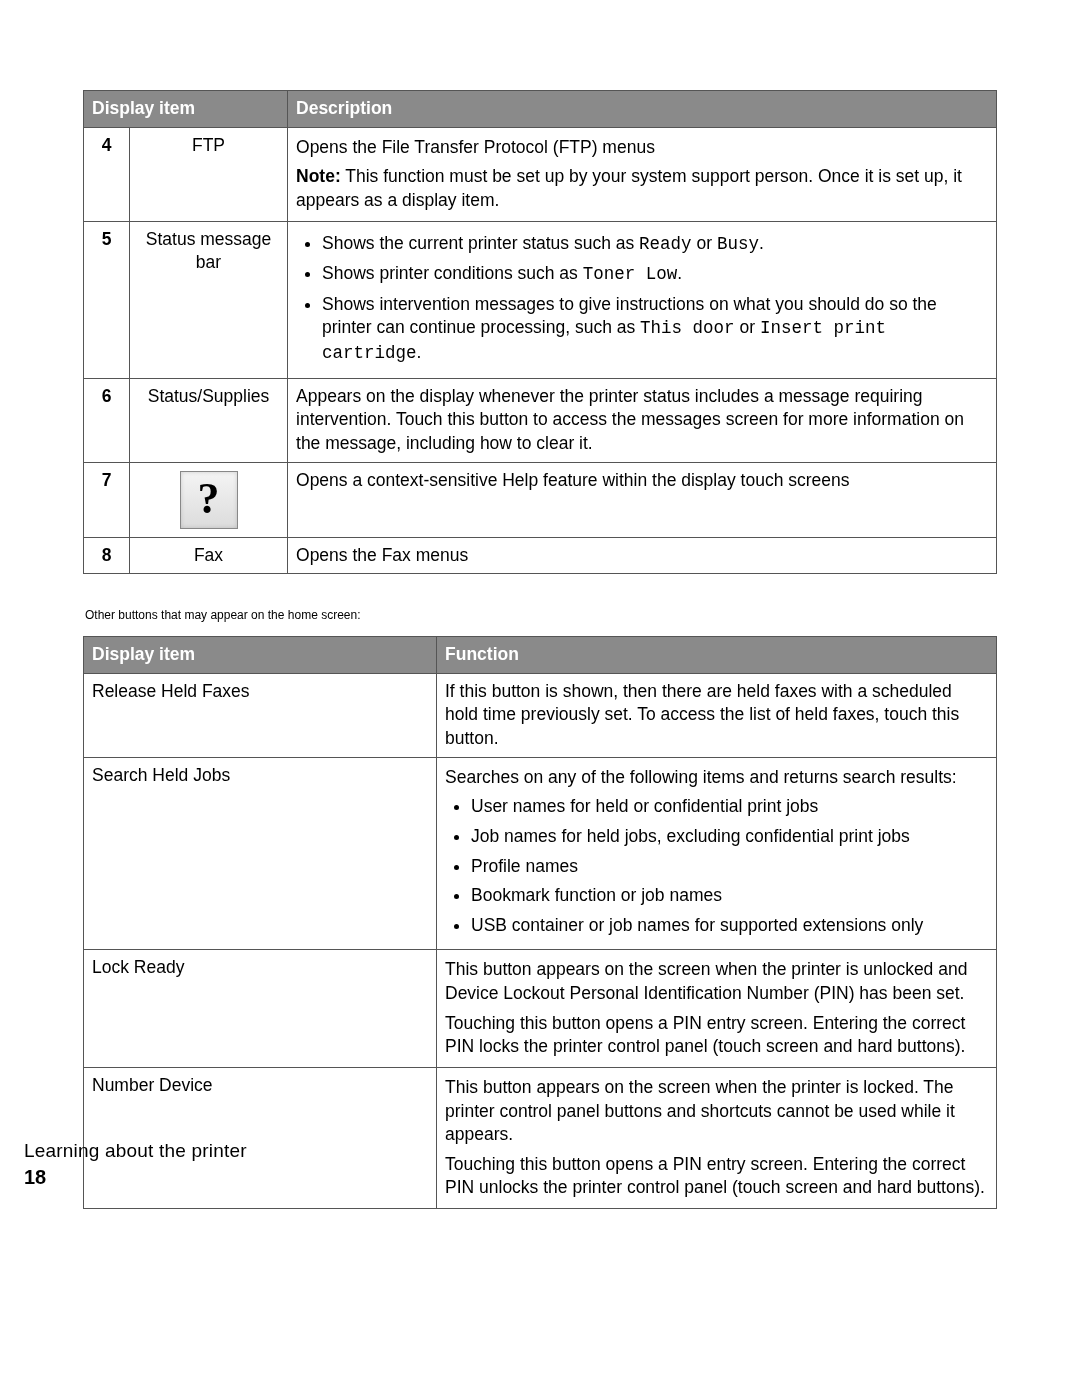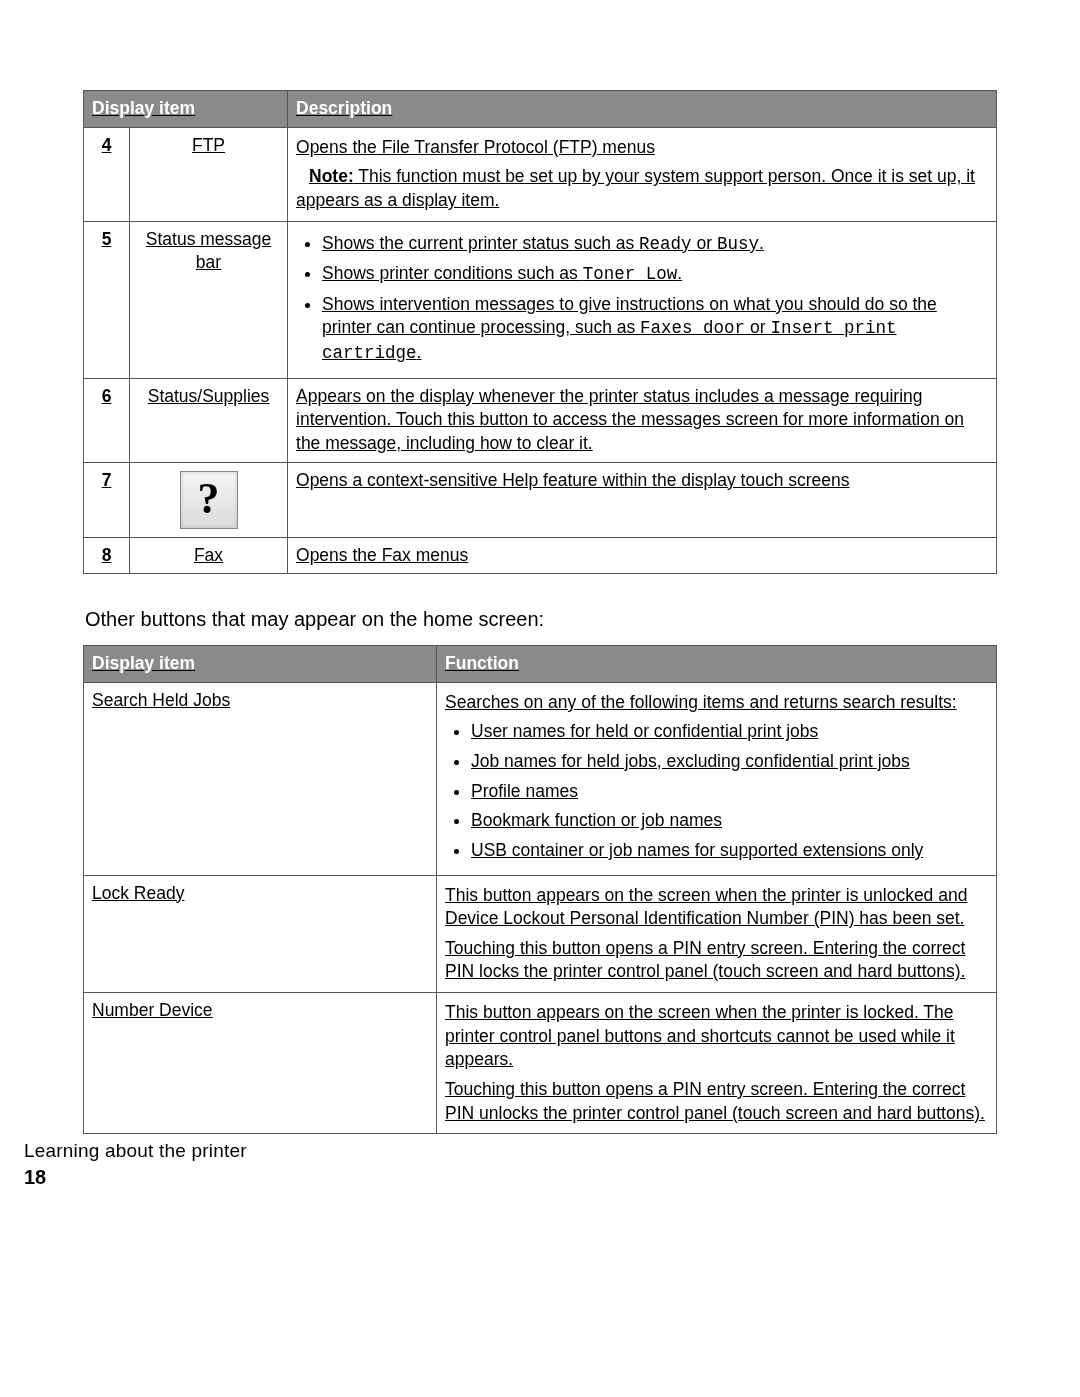--- a/index.html
+++ b/index.html
@@ -15,21 +15,20 @@
     box-sizing: border-box;
     width: 1080px;
     min-height: 1397px;
     padding: 90px 83px 40px 83px;
     position: relative;
   }
   table {
     border-collapse: collapse;
     width: 100%;
     table-layout: fixed;
-    text-decoration: underline;
   }
   th, td {
     border: 1px solid #555;
     padding: 6px 8px 6px 8px;
     font-size: 17.5px;
     line-height: 1.35;
     vertical-align: top;
     text-align: left;
   }
   th {
@@ -43,23 +42,23 @@
   .col-item2 { width: 353px; }
   .col-func { }
   .mono { font-family: "Courier New", monospace; }
   ul.bullets {
     margin: 2px 0 2px 0;
     padding-left: 26px;
   }
   ul.bullets li {
     margin: 4px 0 6px 0;
   }
-  .note-run .lead { font-weight: bold; margin-left: 13px; }
+  .note-run .lead { font-weight: bold; }
   .intro {
-    font-size: 20px;
+    font-size: 12px;
     margin: 34px 0 14px 2px;
   }
   .help-cell {
     text-align: center;
     padding: 8px 4px;
   }
   .help-icon {
     display: inline-block;
     width: 56px; height: 56px;
     border: 1px solid #888;
@@ -124,21 +123,21 @@
         <td class="col-item1">Status message bar</td>
         <td class="col-desc1">
           <ul class="bullets">
             <li>
               <span>Shows the current printer status such as </span><span class="mono">Ready</span><span> or </span><span class="mono">Busy</span><span>.</span>
             </li>
             <li>
               <span>Shows printer conditions such as </span><span class="mono">Toner Low</span><span>.</span>
             </li>
             <li>
-              <span>Shows intervention messages to give instructions on what you should do so the printer can continue processing, such as </span><span class="mono">Faxes door</span><span> or </span><span class="mono">Insert print cartridge</span><span>.</span>
+              <span>Shows intervention messages to give instructions on what you should do so the printer can continue processing, such as </span><span class="mono">This door</span><span> or </span><span class="mono">Insert print cartridge</span><span>.</span>
             </li>
           </ul>
         </td>
       </tr>
 
       <tr>
         <td class="col-num">6</td>
         <td class="col-item1">Status/Supplies</td>
         <td class="col-desc1">Appears on the display whenever the printer status includes a message requiring intervention. Touch this button to access the messages screen for more information on the message, including how to clear it.</td>
       </tr>
@@ -166,20 +165,24 @@
       <col style="width:353px">
       <col>
     </colgroup>
     <thead>
       <tr>
         <th>Display item</th>
         <th>Function</th>
       </tr>
     </thead>
     <tbody>
+      <tr>
+        <td class="col-item2">Release Held Faxes</td>
+        <td class="col-func">If this button is shown, then there are held faxes with a scheduled hold time previously set. To access the list of held faxes, touch this button.</td>
+      </tr>
       <tr>
         <td class="col-item2">Search Held Jobs</td>
         <td class="col-func">
           <p class="cellp">Searches on any of the following items and returns search results:</p>
           <ul class="bullets">
             <li>User names for held or confidential print jobs</li>
             <li>Job names for held jobs, excluding confidential print jobs</li>
             <li>Profile names</li>
             <li>Bookmark function or job names</li>
             <li>USB container or job names for supported extensions only</li>

